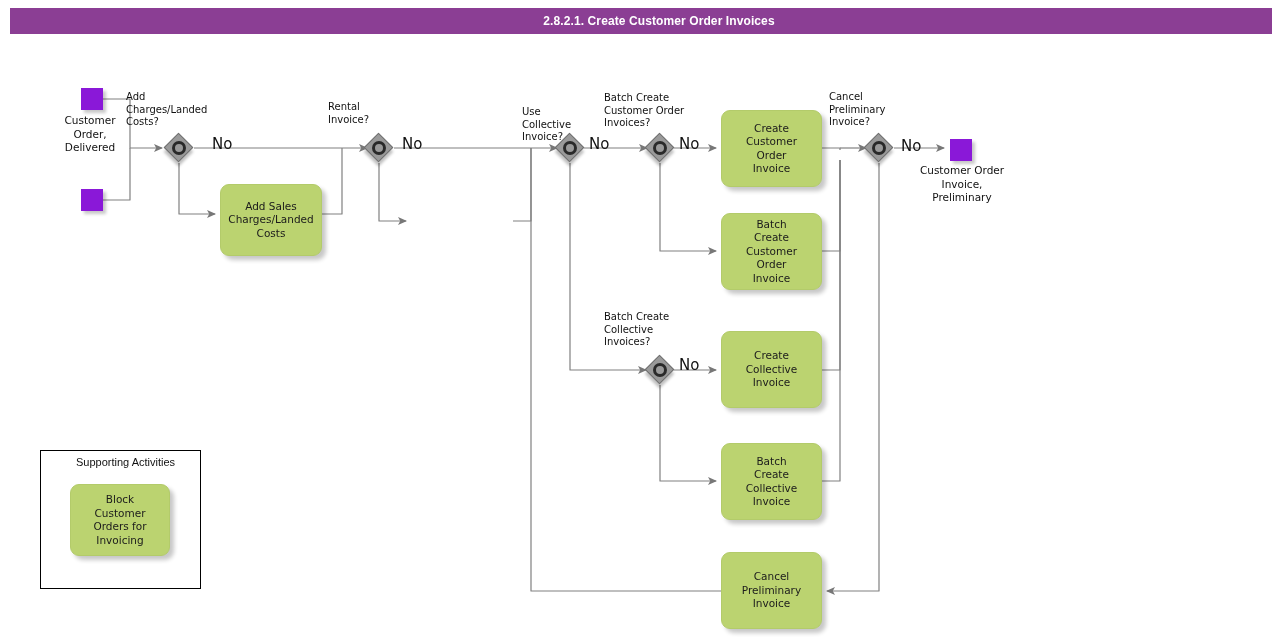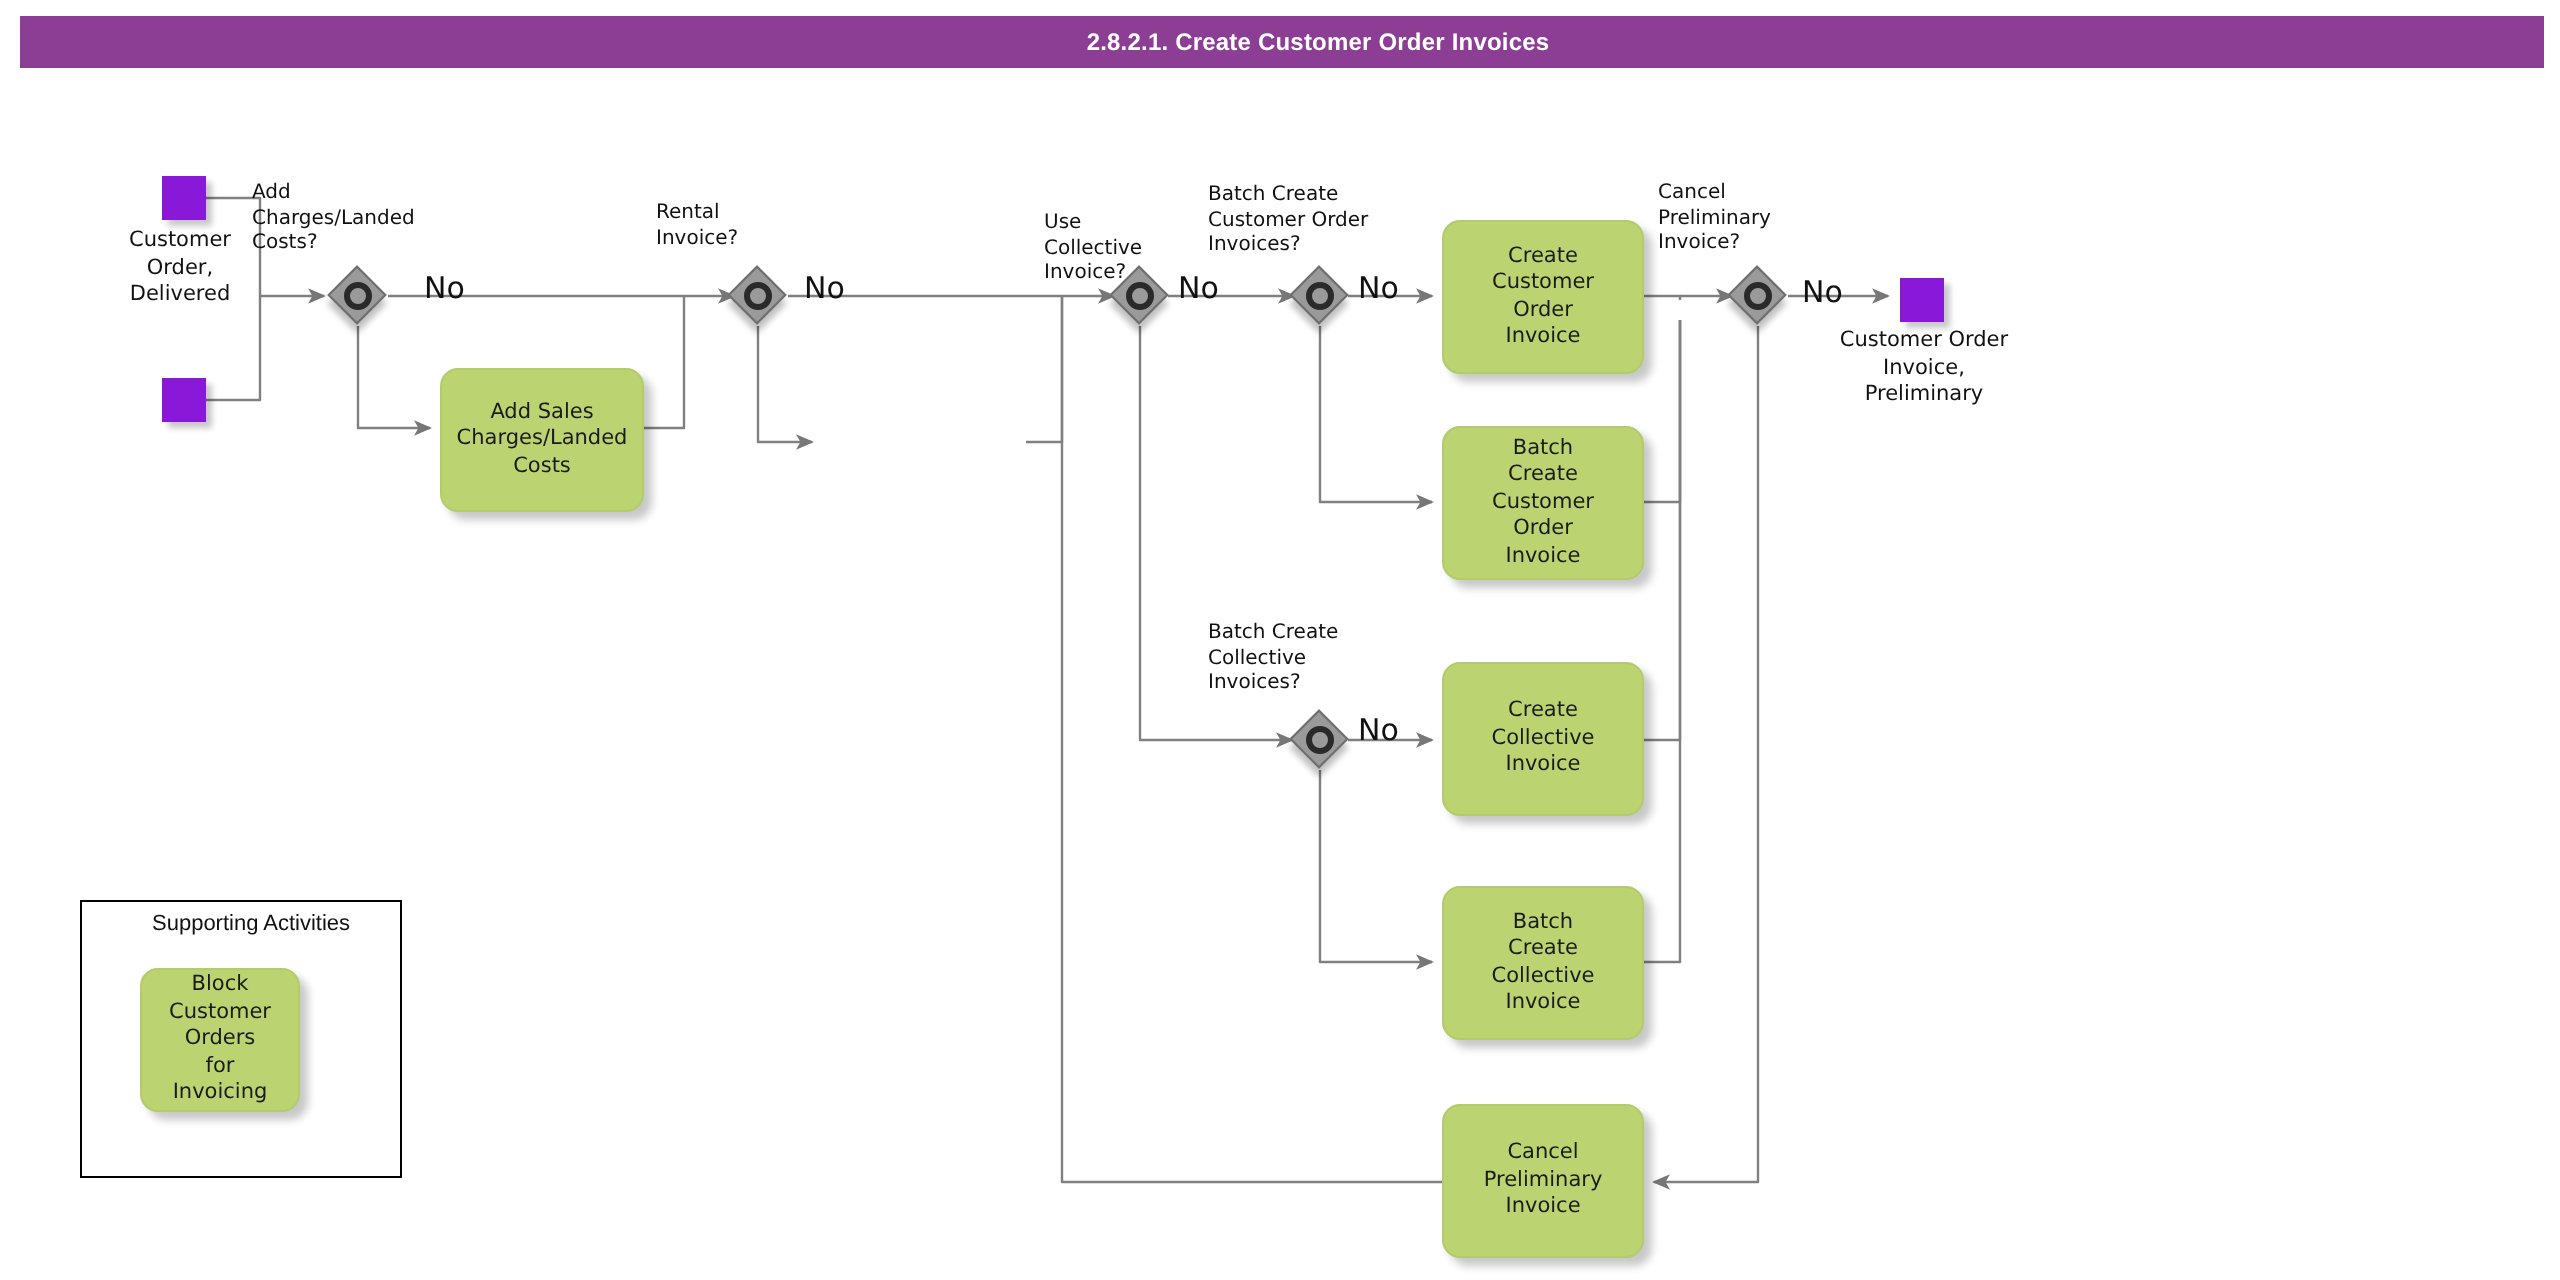--- a/index.html
+++ b/index.html
@@ -286,17 +286,17 @@
   <div class="task" style="left:721px; top:443px; width:101px; height:77px; white-space:pre-line;">Batch Create
 Collective
 Invoice</div>
 
   <div class="task" style="left:721px; top:552px; width:101px; height:77px; white-space:pre-line;">Cancel
 Preliminary
 Invoice</div>
 
   <div class="group-box" style="left:40px; top:450px; width:161px; height:139px;"></div>
   <div class="group-title" style="left:47px; top:456px;">Supporting Activities</div>
-  <div class="task" style="left:70px; top:484px; width:80px; height:72px; white-space:pre-line;">Block Customer
+  <div class="task" style="left:70px; top:484px; width:100px; height:72px; white-space:pre-line;">Block Customer
 Orders for
 Invoicing</div>
 
 </div>
 
 </body></html>

